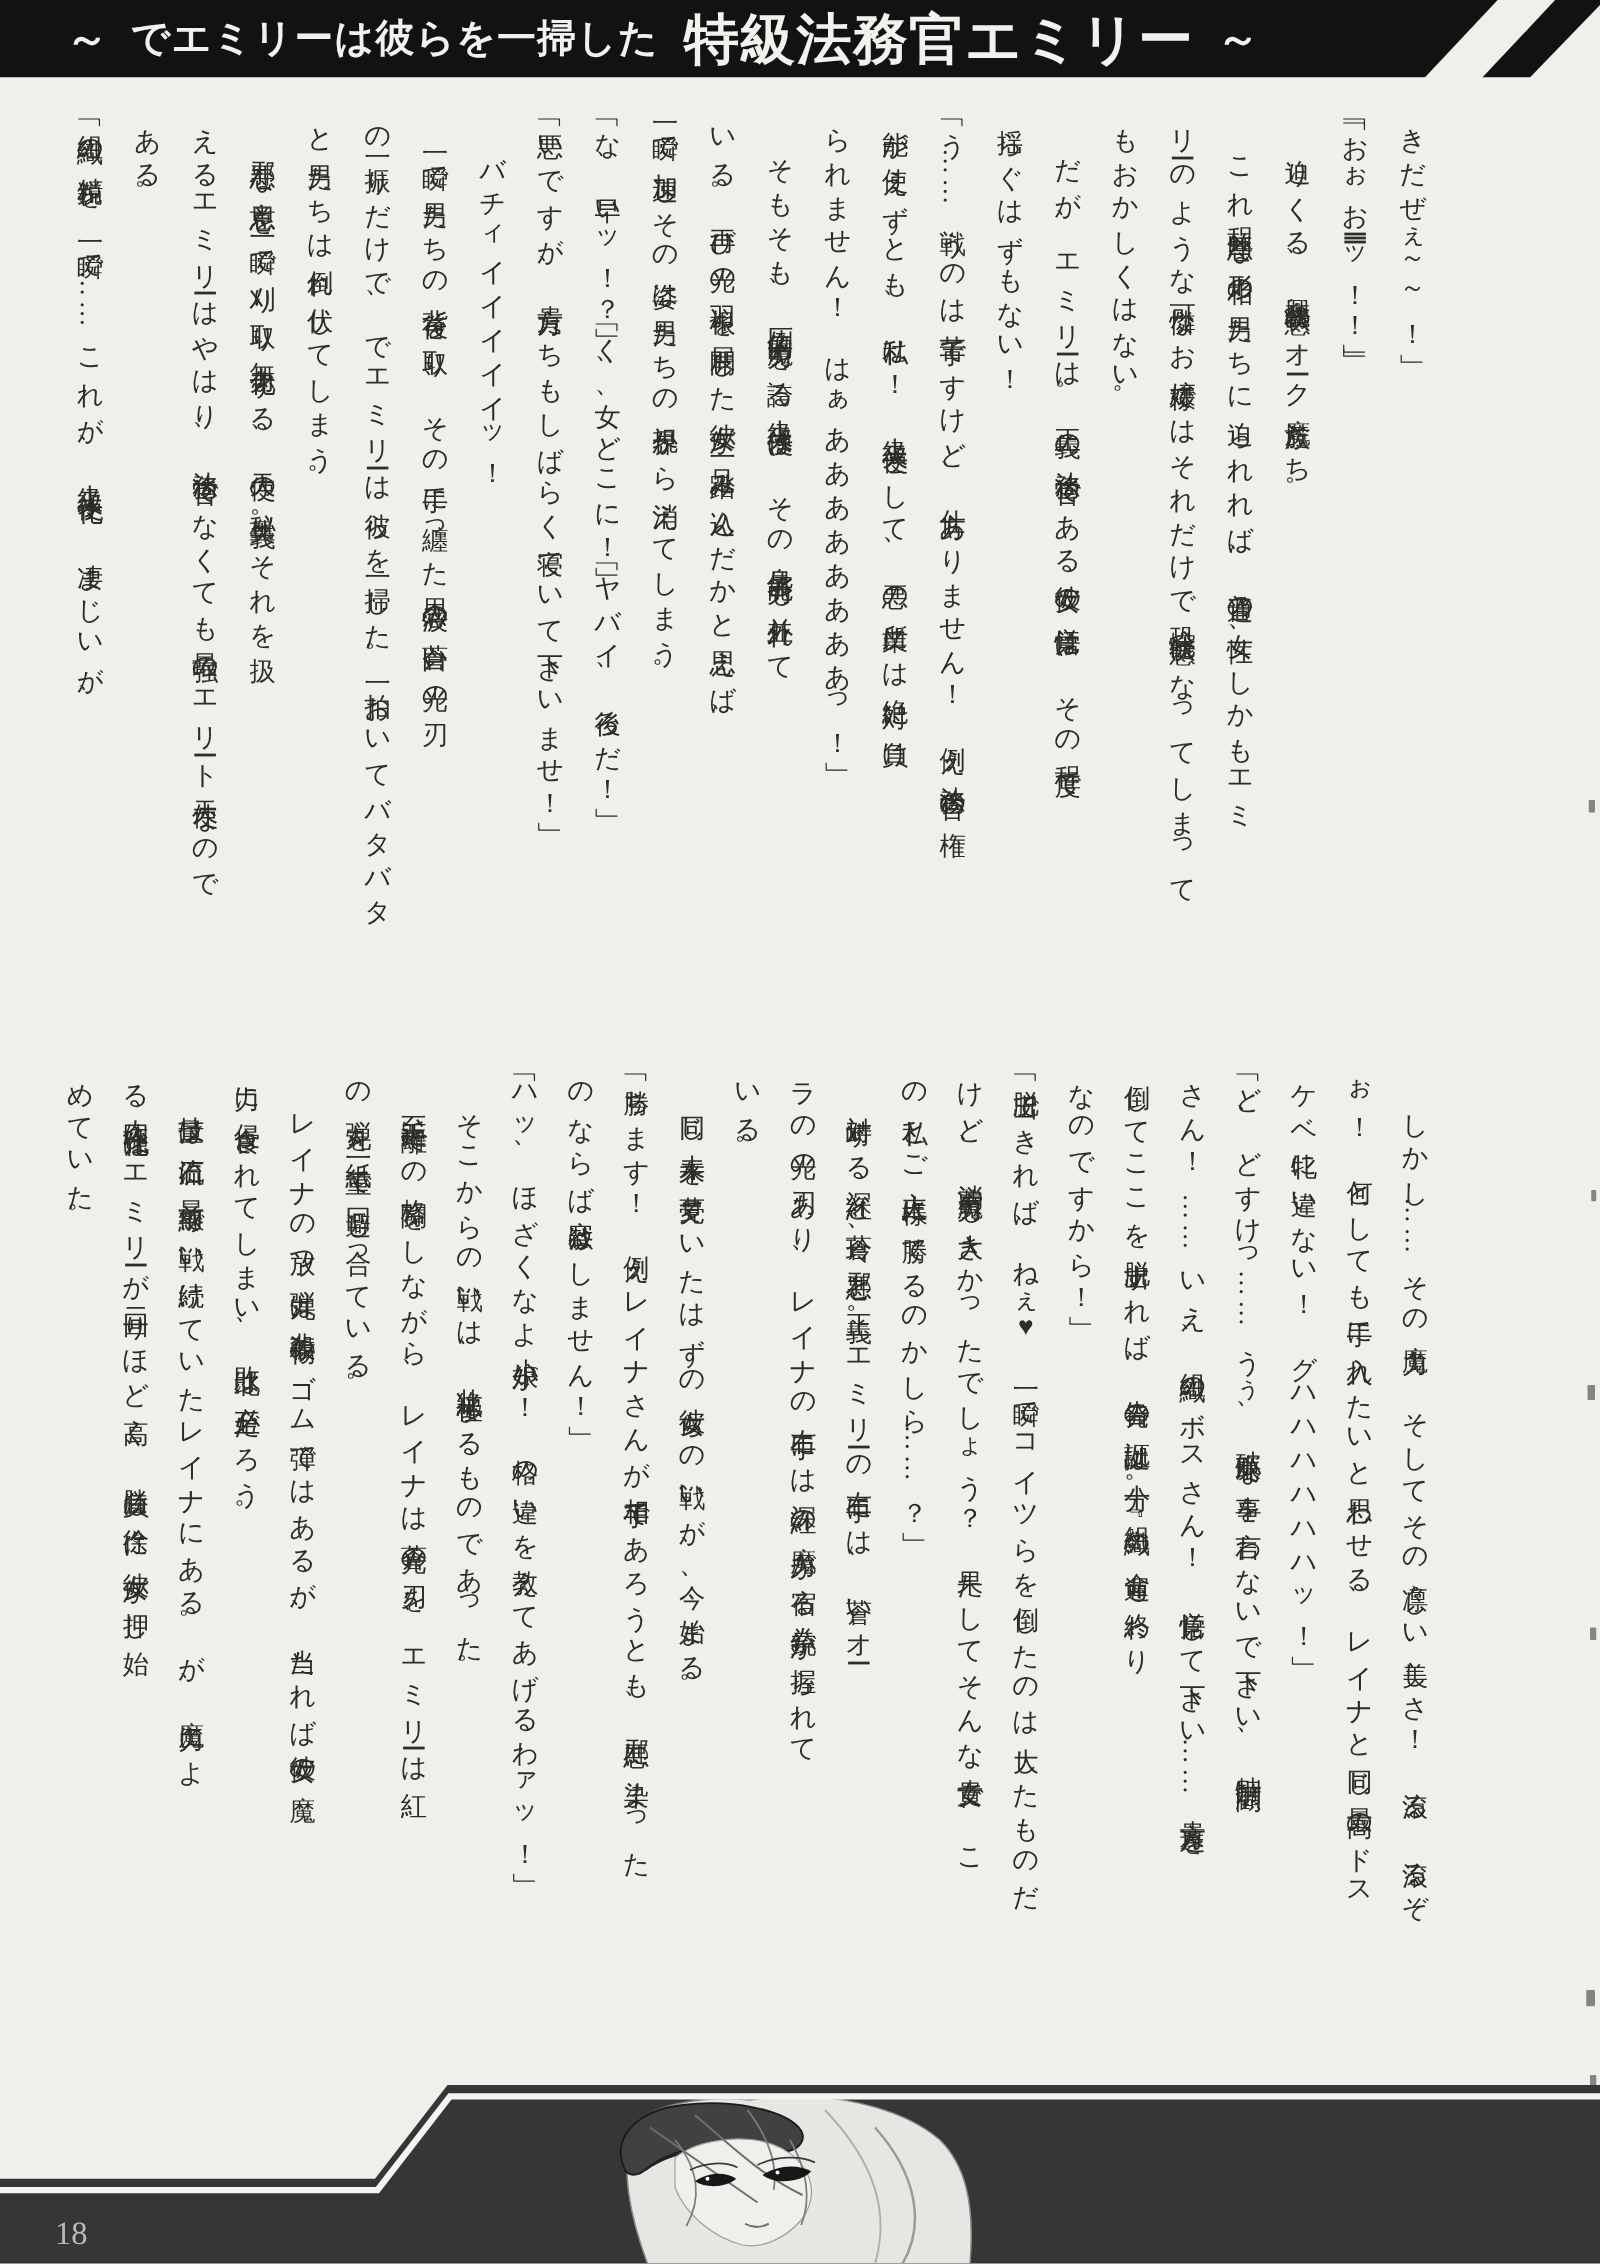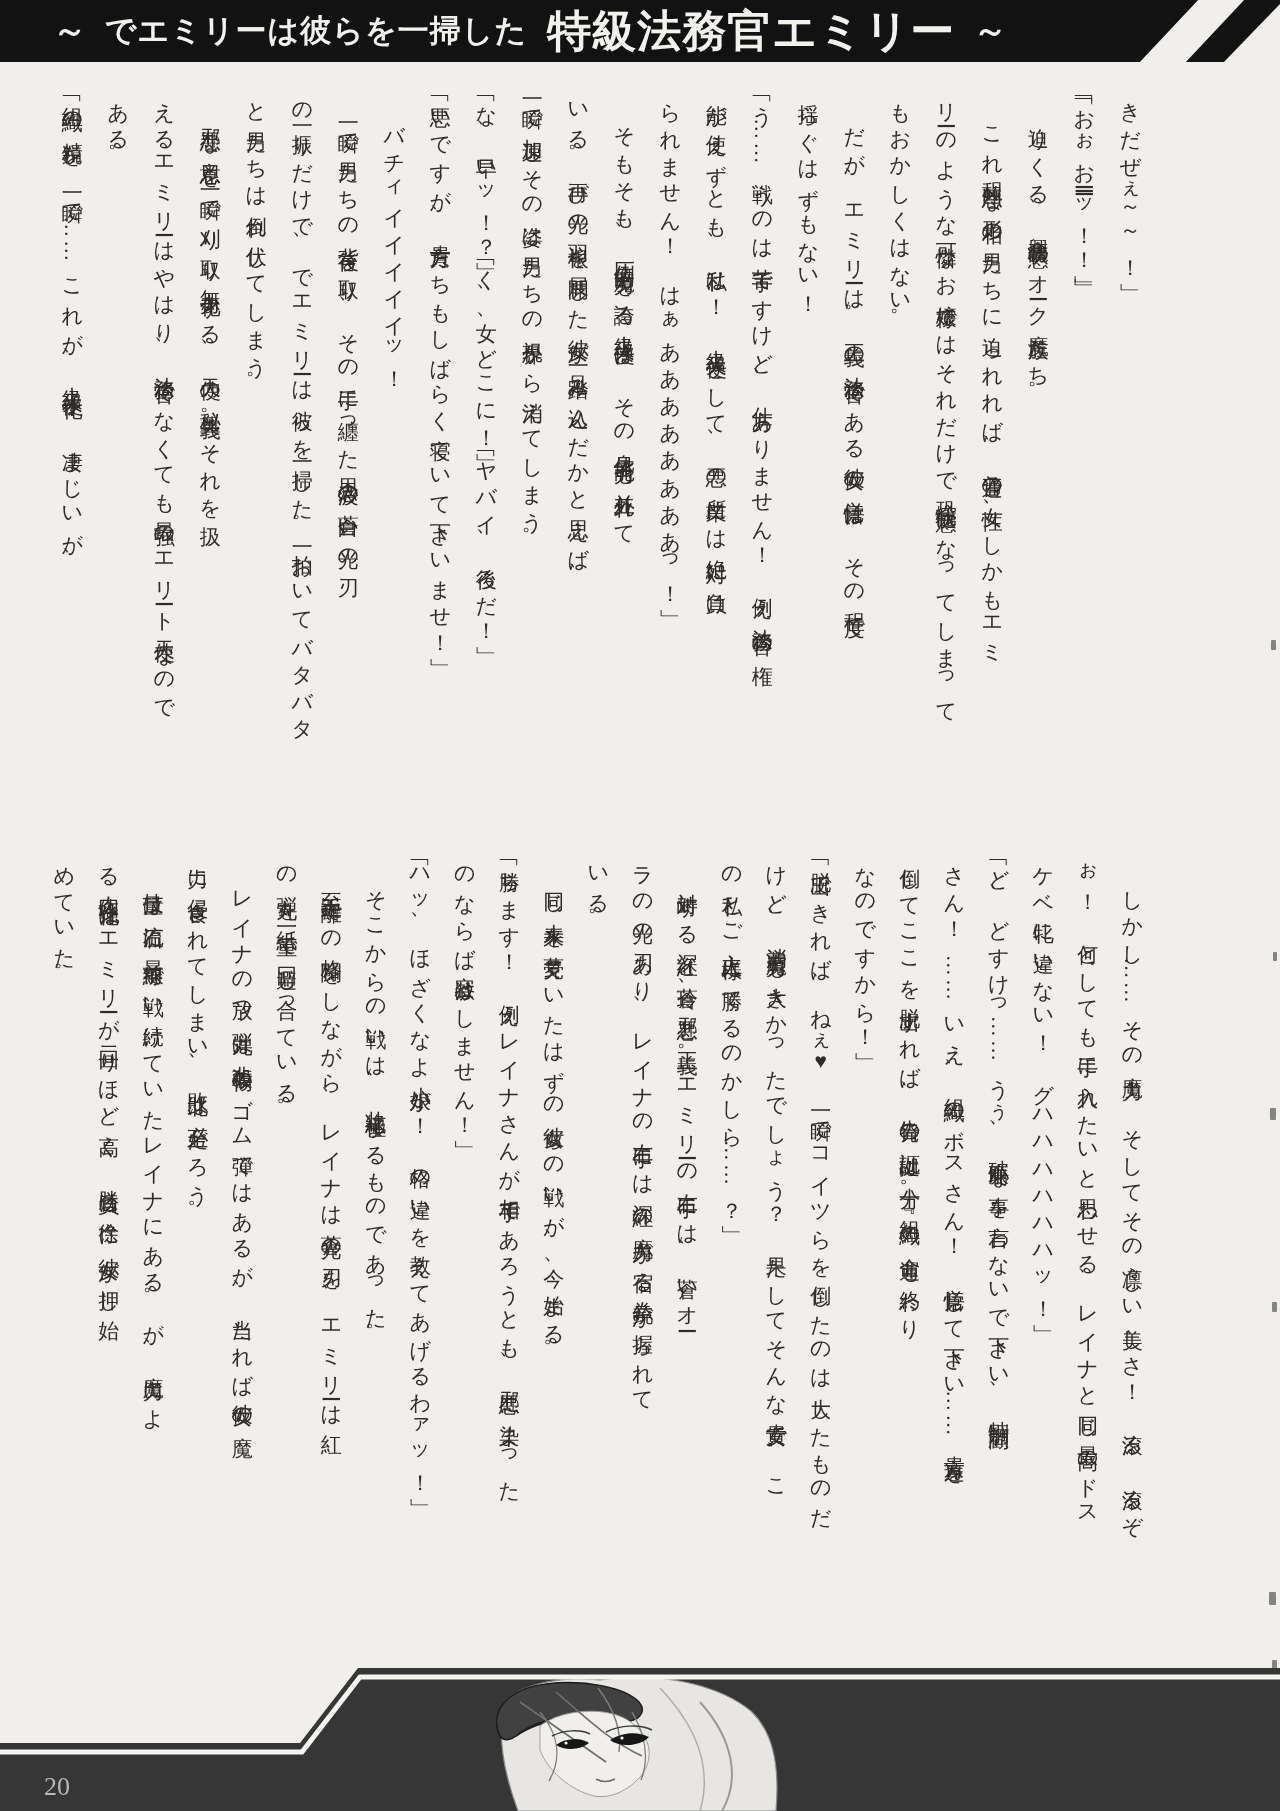--- a/index.html
+++ b/index.html
@@ -149,14 +149,14 @@
       <circle cx="622" cy="98" r="1.6" fill="#ffffff"></circle>
       <path d="M552,96 C564,90 580,89 590,94" fill="none" stroke="#3a3a3a" stroke-width="1.4"></path>
       <path d="M606,92 C620,85 640,84 652,90" fill="none" stroke="#3a3a3a" stroke-width="1.4"></path>
 
       <path d="M596,139 Q605,144 615,139" fill="none" stroke="#6f6f6c" stroke-width="1.6"></path>
     </g>
 
     <polyline points="0,112 302,112 360,37 1280,37" fill="none" stroke="#f5f4f1" stroke-width="5"></polyline>
   </svg>
 
-  <div id="page-number">20</div>
+  <div id="page-number">18</div>
 </div>
 
 </body></html>

